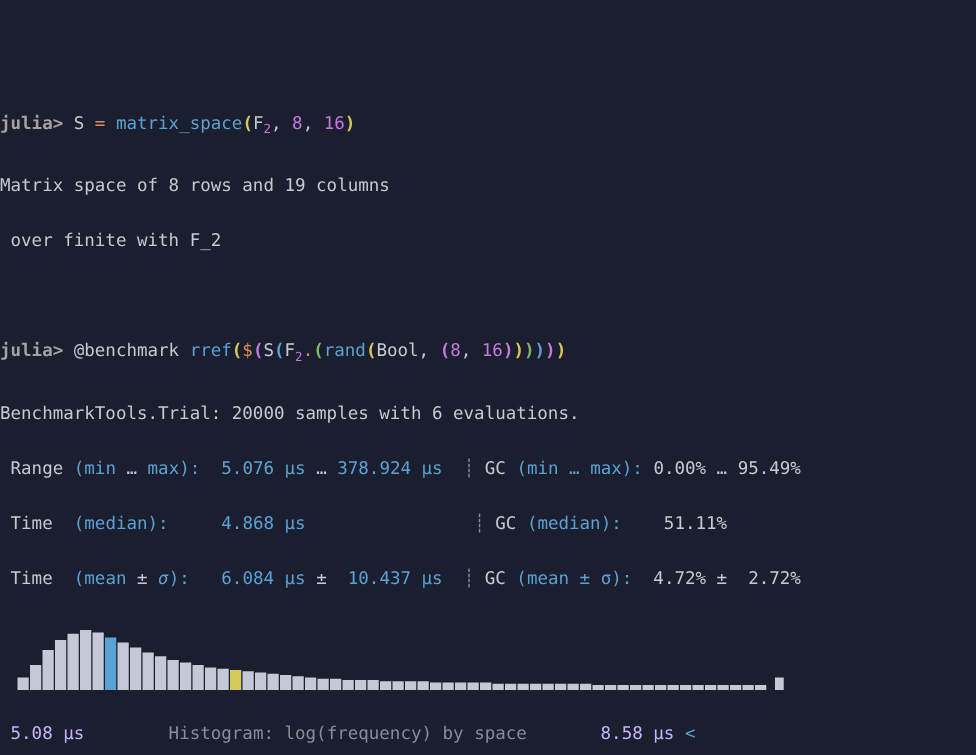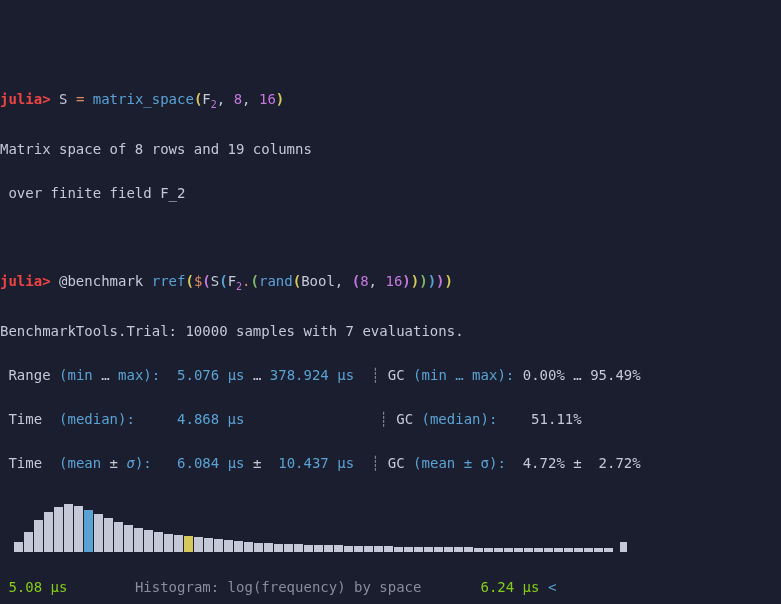--- a/index.html
+++ b/index.html
@@ -8,21 +8,21 @@
     background: #1a1e2e;
     font-family: 'Consolas', 'Menlo', 'Monaco', monospace;
     font-size: 14px;
     line-height: 22px;
     color: #c5c8d6;
     width: 781px;
     height: 604px;
     overflow: hidden;
     white-space: pre;
   }
-  .prompt { color: #ef4444; font-weight: bold; text-align: right; }
+  .prompt { color: #a3a3a3; font-weight: bold; text-align: right; }
   .op { color: #e08a5d; }
   .func { color: #5aa2d4; }
   .paren-y { color: #d4c95a; font-weight: bold; }
   .paren-p { color: #c678dd; font-weight: bold; }
   .paren-b { color: #5aa2d4; font-weight: bold; }
   .paren-g { color: #7fb86a; font-weight: bold; }
   .ident { color: #c5c8d6; }
   .numlit { color: #c678dd; }
   .text { color: #c5c8d6; }
   .blue { color: #5aa2d4; }
@@ -41,41 +41,41 @@
     margin-right: 1px;
   }
   .bar.hl { background: #5aa2d4; }
   .bar.g { background: #d4c95a; }
   .tail {
     width: 7px;
     height: 10px;
     background: #c5c8d6;
     margin-left: 6px;
   }
-  .axis { color: #84cc16; }
+  .axis { color: #c4b5fd; }
   .gray { color: #888c9c; }
   .sigma { font-style: italic; }
   .interp { color: #e08a5d; }
 </style>
 </head>
 <body>
 
 
 
 <div class="row"><span class="prompt">julia&gt;</span><span class="ident"> S </span><span class="op">=</span><span> </span><span class="func">matrix_space</span><span class="paren-y">(</span><span class="ident">F</span><span class="sub numlit">2</span><span class="text">, </span><span class="numlit">8</span><span class="text">, </span><span class="numlit">16</span><span class="paren-y">)</span></div>
 <div class="row">Matrix space of 8 rows and 19 columns</div>
-<div class="row"> over finite field F_2</div>
+<div class="row"> over finite with F_2</div>
 <div class="row">&nbsp;</div>
 <div class="row"><span class="prompt">julia&gt;</span><span class="ident"> @benchmark </span><span class="func">rref</span><span class="paren-y">(</span><span class="interp">$</span><span class="paren-p">(</span><span class="ident">S</span><span class="paren-b">(</span><span class="ident">F</span><span class="sub numlit">2</span><span class="op">.</span><span class="paren-g">(</span><span class="func">rand</span><span class="paren-y">(</span><span class="ident">Bool</span><span class="text">, </span><span class="paren-p">(</span><span class="numlit">8</span><span class="text">, </span><span class="numlit">16</span><span class="paren-p">)</span><span class="paren-y">)</span><span class="paren-g">)</span><span class="paren-b">)</span><span class="paren-p">)</span><span class="paren-y">)</span></div>
-<div class="row">BenchmarkTools.Trial: 10000 samples with 7 evaluations.</div>
+<div class="row">BenchmarkTools.Trial: 20000 samples with 6 evaluations.</div>
 <div class="row"><span> Range </span><span class="blue">(</span><span class="blue">min</span><span> … </span><span class="blue">max</span><span class="blue">):  </span><span class="blue">5.076 μs</span><span> … </span><span class="blue">378.924 μs</span><span class="gray">  ┊ </span><span>GC </span><span class="blue">(</span><span class="blue">min … max</span><span class="blue">): </span><span>0.00% … 95.49%</span></div>
 <div class="row"><span> Time  </span><span class="blue">(</span><span class="blue">median</span><span class="blue">):     </span><span class="blue">4.868 μs              </span><span class="gray">  ┊ </span><span>GC </span><span class="blue">(</span><span class="blue">median</span><span class="blue">):    </span><span>51.11%</span></div>
 <div class="row"><span> Time  </span><span class="blue">(</span><span class="blue">mean</span><span> ± </span><span class="blue sigma">σ</span><span class="blue">):   </span><span class="blue">6.084 μs</span><span> ±  </span><span class="blue">10.437 μs</span><span class="gray">  ┊ </span><span>GC </span><span class="blue">(</span><span class="blue">mean ± σ</span><span class="blue">):  </span><span>4.72% ±  2.72%</span></div>
 <div class="histrow" id="hist1"><div class="bar" style="height: 10px;"></div><div class="bar" style="height: 20px;"></div><div class="bar" style="height: 32px;"></div><div class="bar" style="height: 40px;"></div><div class="bar" style="height: 45px;"></div><div class="bar" style="height: 48px;"></div><div class="bar" style="height: 46px;"></div><div class="bar hl" style="height: 42px;"></div><div class="bar" style="height: 38px;"></div><div class="bar" style="height: 34px;"></div><div class="bar" style="height: 30px;"></div><div class="bar" style="height: 27px;"></div><div class="bar" style="height: 24px;"></div><div class="bar" style="height: 22px;"></div><div class="bar" style="height: 20px;"></div><div class="bar" style="height: 18px;"></div><div class="bar" style="height: 17px;"></div><div class="bar g" style="height: 16px;"></div><div class="bar" style="height: 15px;"></div><div class="bar" style="height: 14px;"></div><div class="bar" style="height: 13px;"></div><div class="bar" style="height: 12px;"></div><div class="bar" style="height: 11px;"></div><div class="bar" style="height: 10px;"></div><div class="bar" style="height: 9px;"></div><div class="bar" style="height: 9px;"></div><div class="bar" style="height: 8px;"></div><div class="bar" style="height: 8px;"></div><div class="bar" style="height: 8px;"></div><div class="bar" style="height: 7px;"></div><div class="bar" style="height: 7px;"></div><div class="bar" style="height: 7px;"></div><div class="bar" style="height: 7px;"></div><div class="bar" style="height: 6px;"></div><div class="bar" style="height: 6px;"></div><div class="bar" style="height: 6px;"></div><div class="bar" style="height: 6px;"></div><div class="bar" style="height: 6px;"></div><div class="bar" style="height: 5px;"></div><div class="bar" style="height: 5px;"></div><div class="bar" style="height: 5px;"></div><div class="bar" style="height: 5px;"></div><div class="bar" style="height: 5px;"></div><div class="bar" style="height: 5px;"></div><div class="bar" style="height: 5px;"></div><div class="bar" style="height: 5px;"></div><div class="bar" style="height: 4px;"></div><div class="bar" style="height: 4px;"></div><div class="bar" style="height: 4px;"></div><div class="bar" style="height: 4px;"></div><div class="bar" style="height: 4px;"></div><div class="bar" style="height: 4px;"></div><div class="bar" style="height: 4px;"></div><div class="bar" style="height: 4px;"></div><div class="bar" style="height: 4px;"></div><div class="bar" style="height: 4px;"></div><div class="bar" style="height: 4px;"></div><div class="bar" style="height: 4px;"></div><div class="bar" style="height: 4px;"></div><div class="bar" style="height: 4px;"></div><div class="tail" style="height: 10px;"></div></div>
-<div class="row"> <span class="axis">5.08 μs</span><span class="gray">        Histogram: log(frequency) by space       </span><span class="axis">6.24 μs </span><span class="blue">&lt;</span></div>
+<div class="row"> <span class="axis">5.08 μs</span><span class="gray">        Histogram: log(frequency) by space       </span><span class="axis">8.58 μs </span><span class="blue">&lt;</span></div>
 
 
 
 
 
 
 
 
 
 

